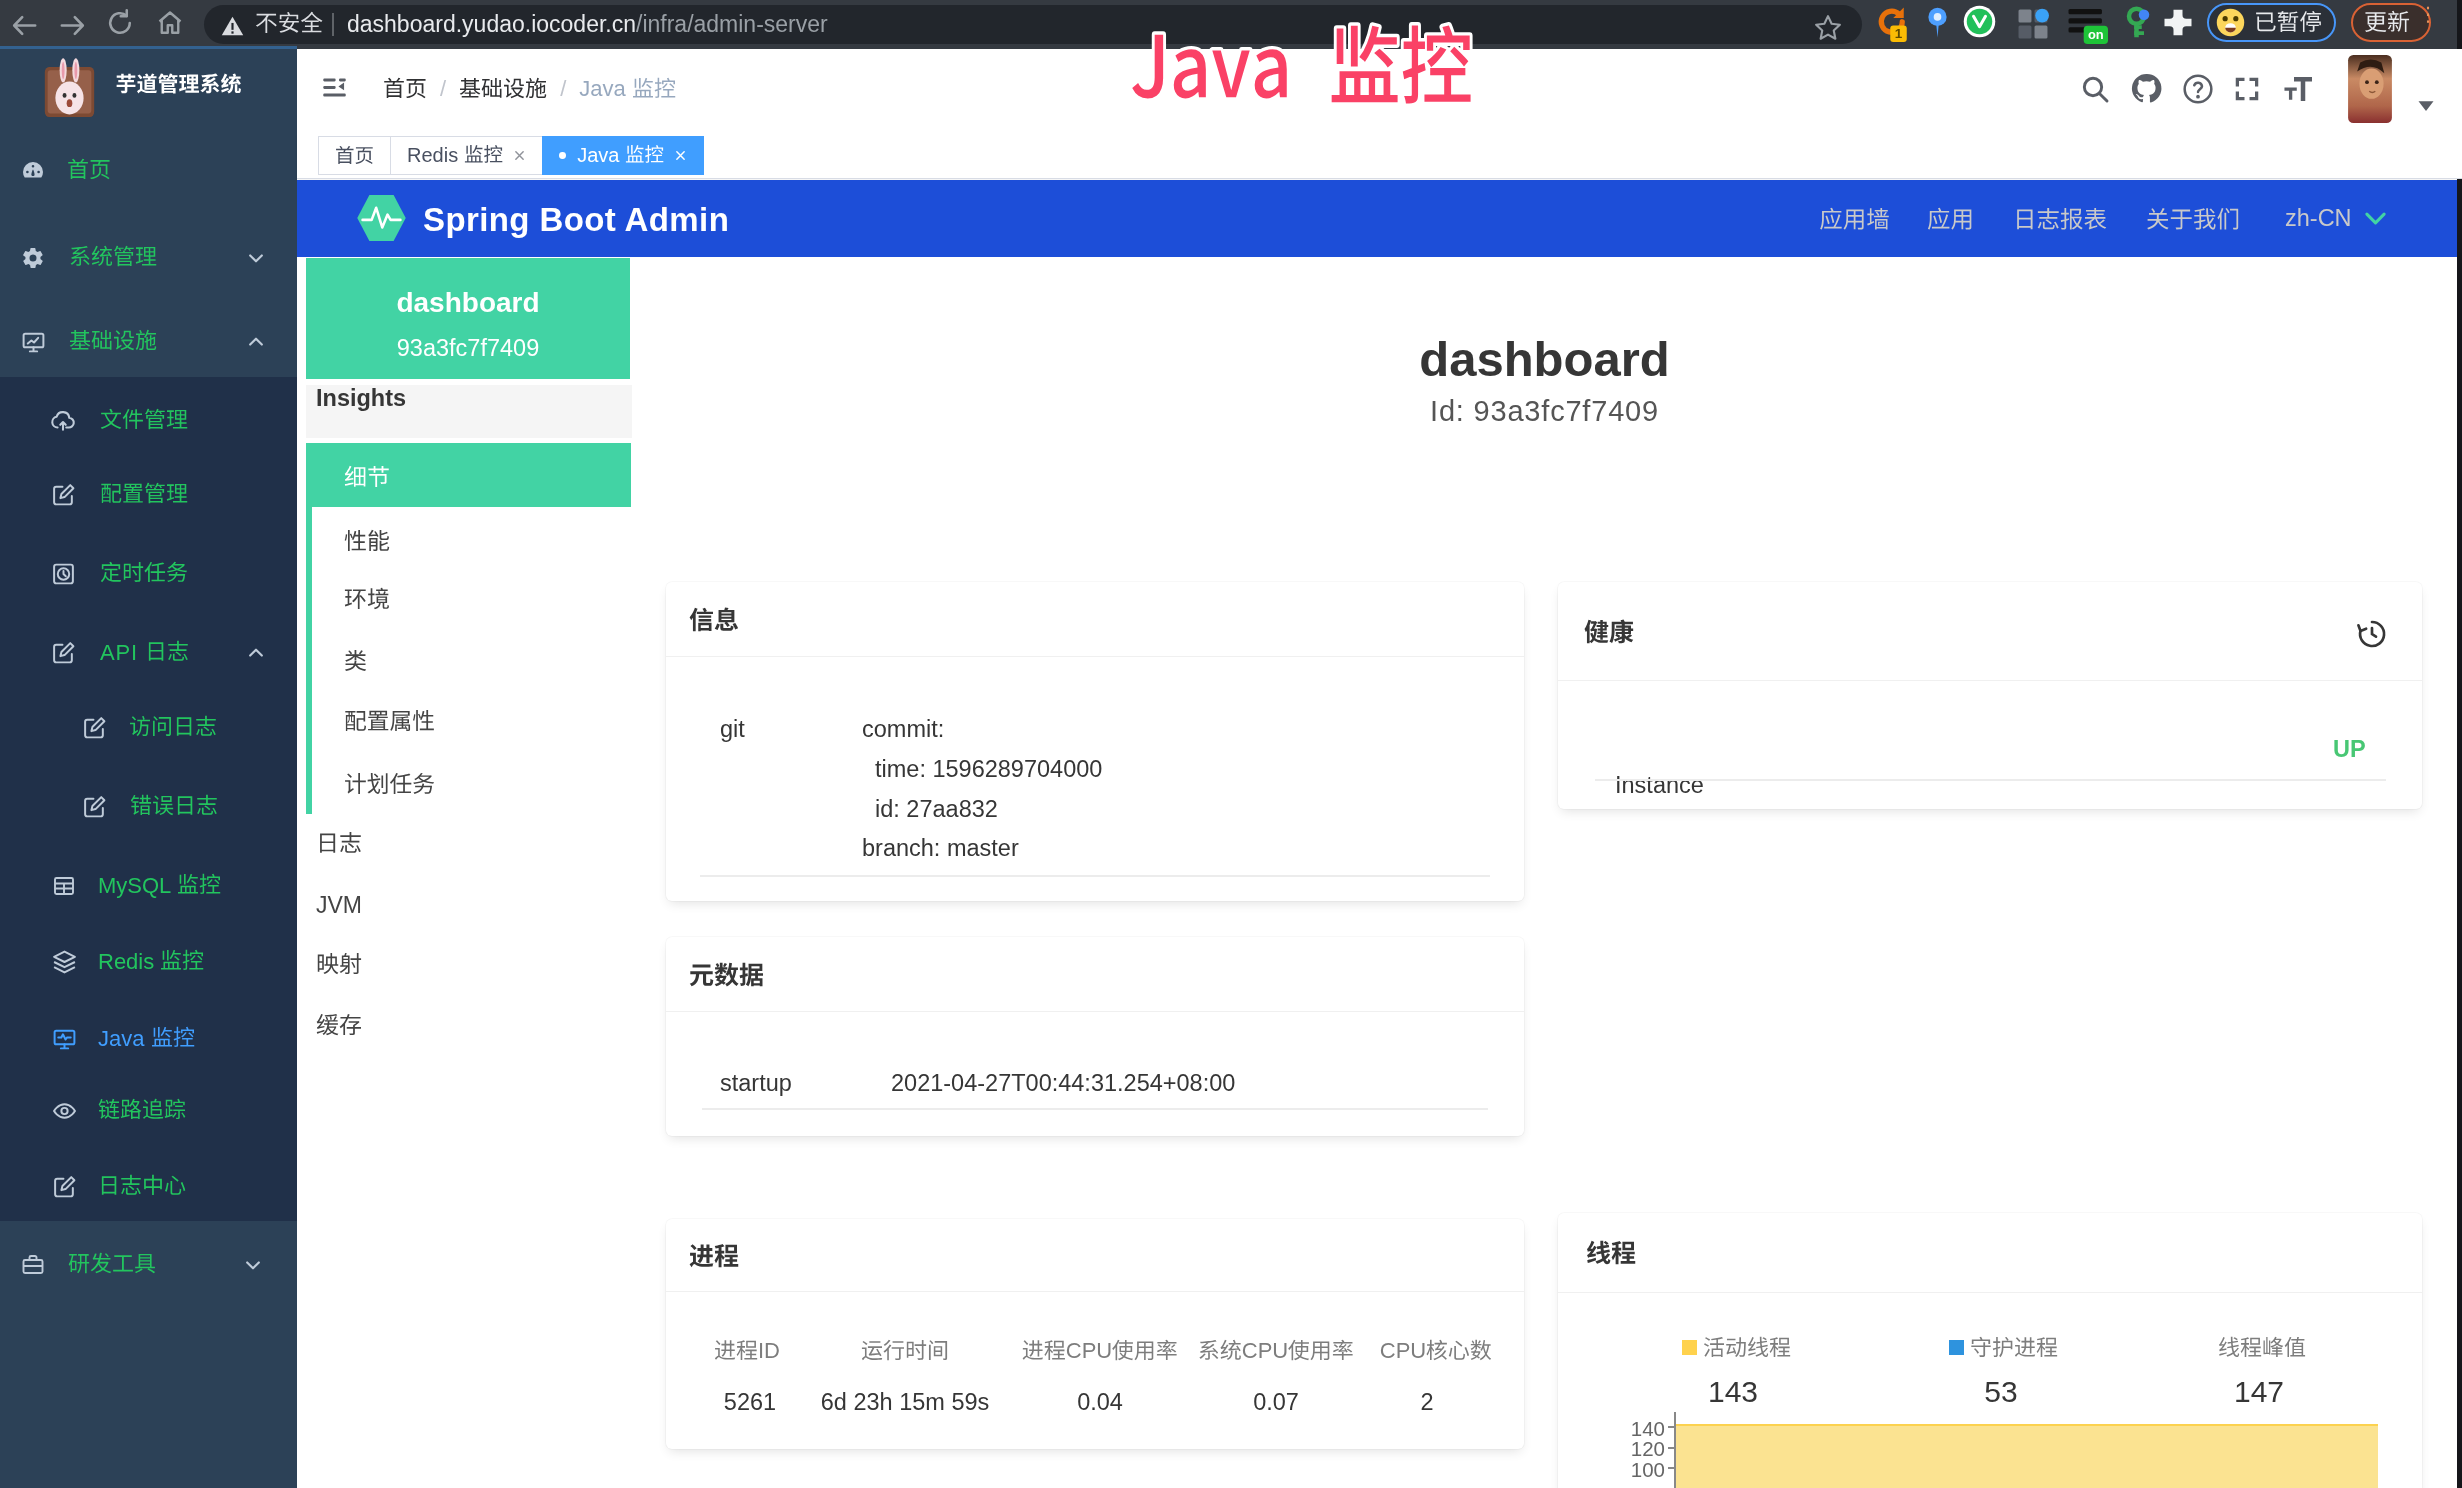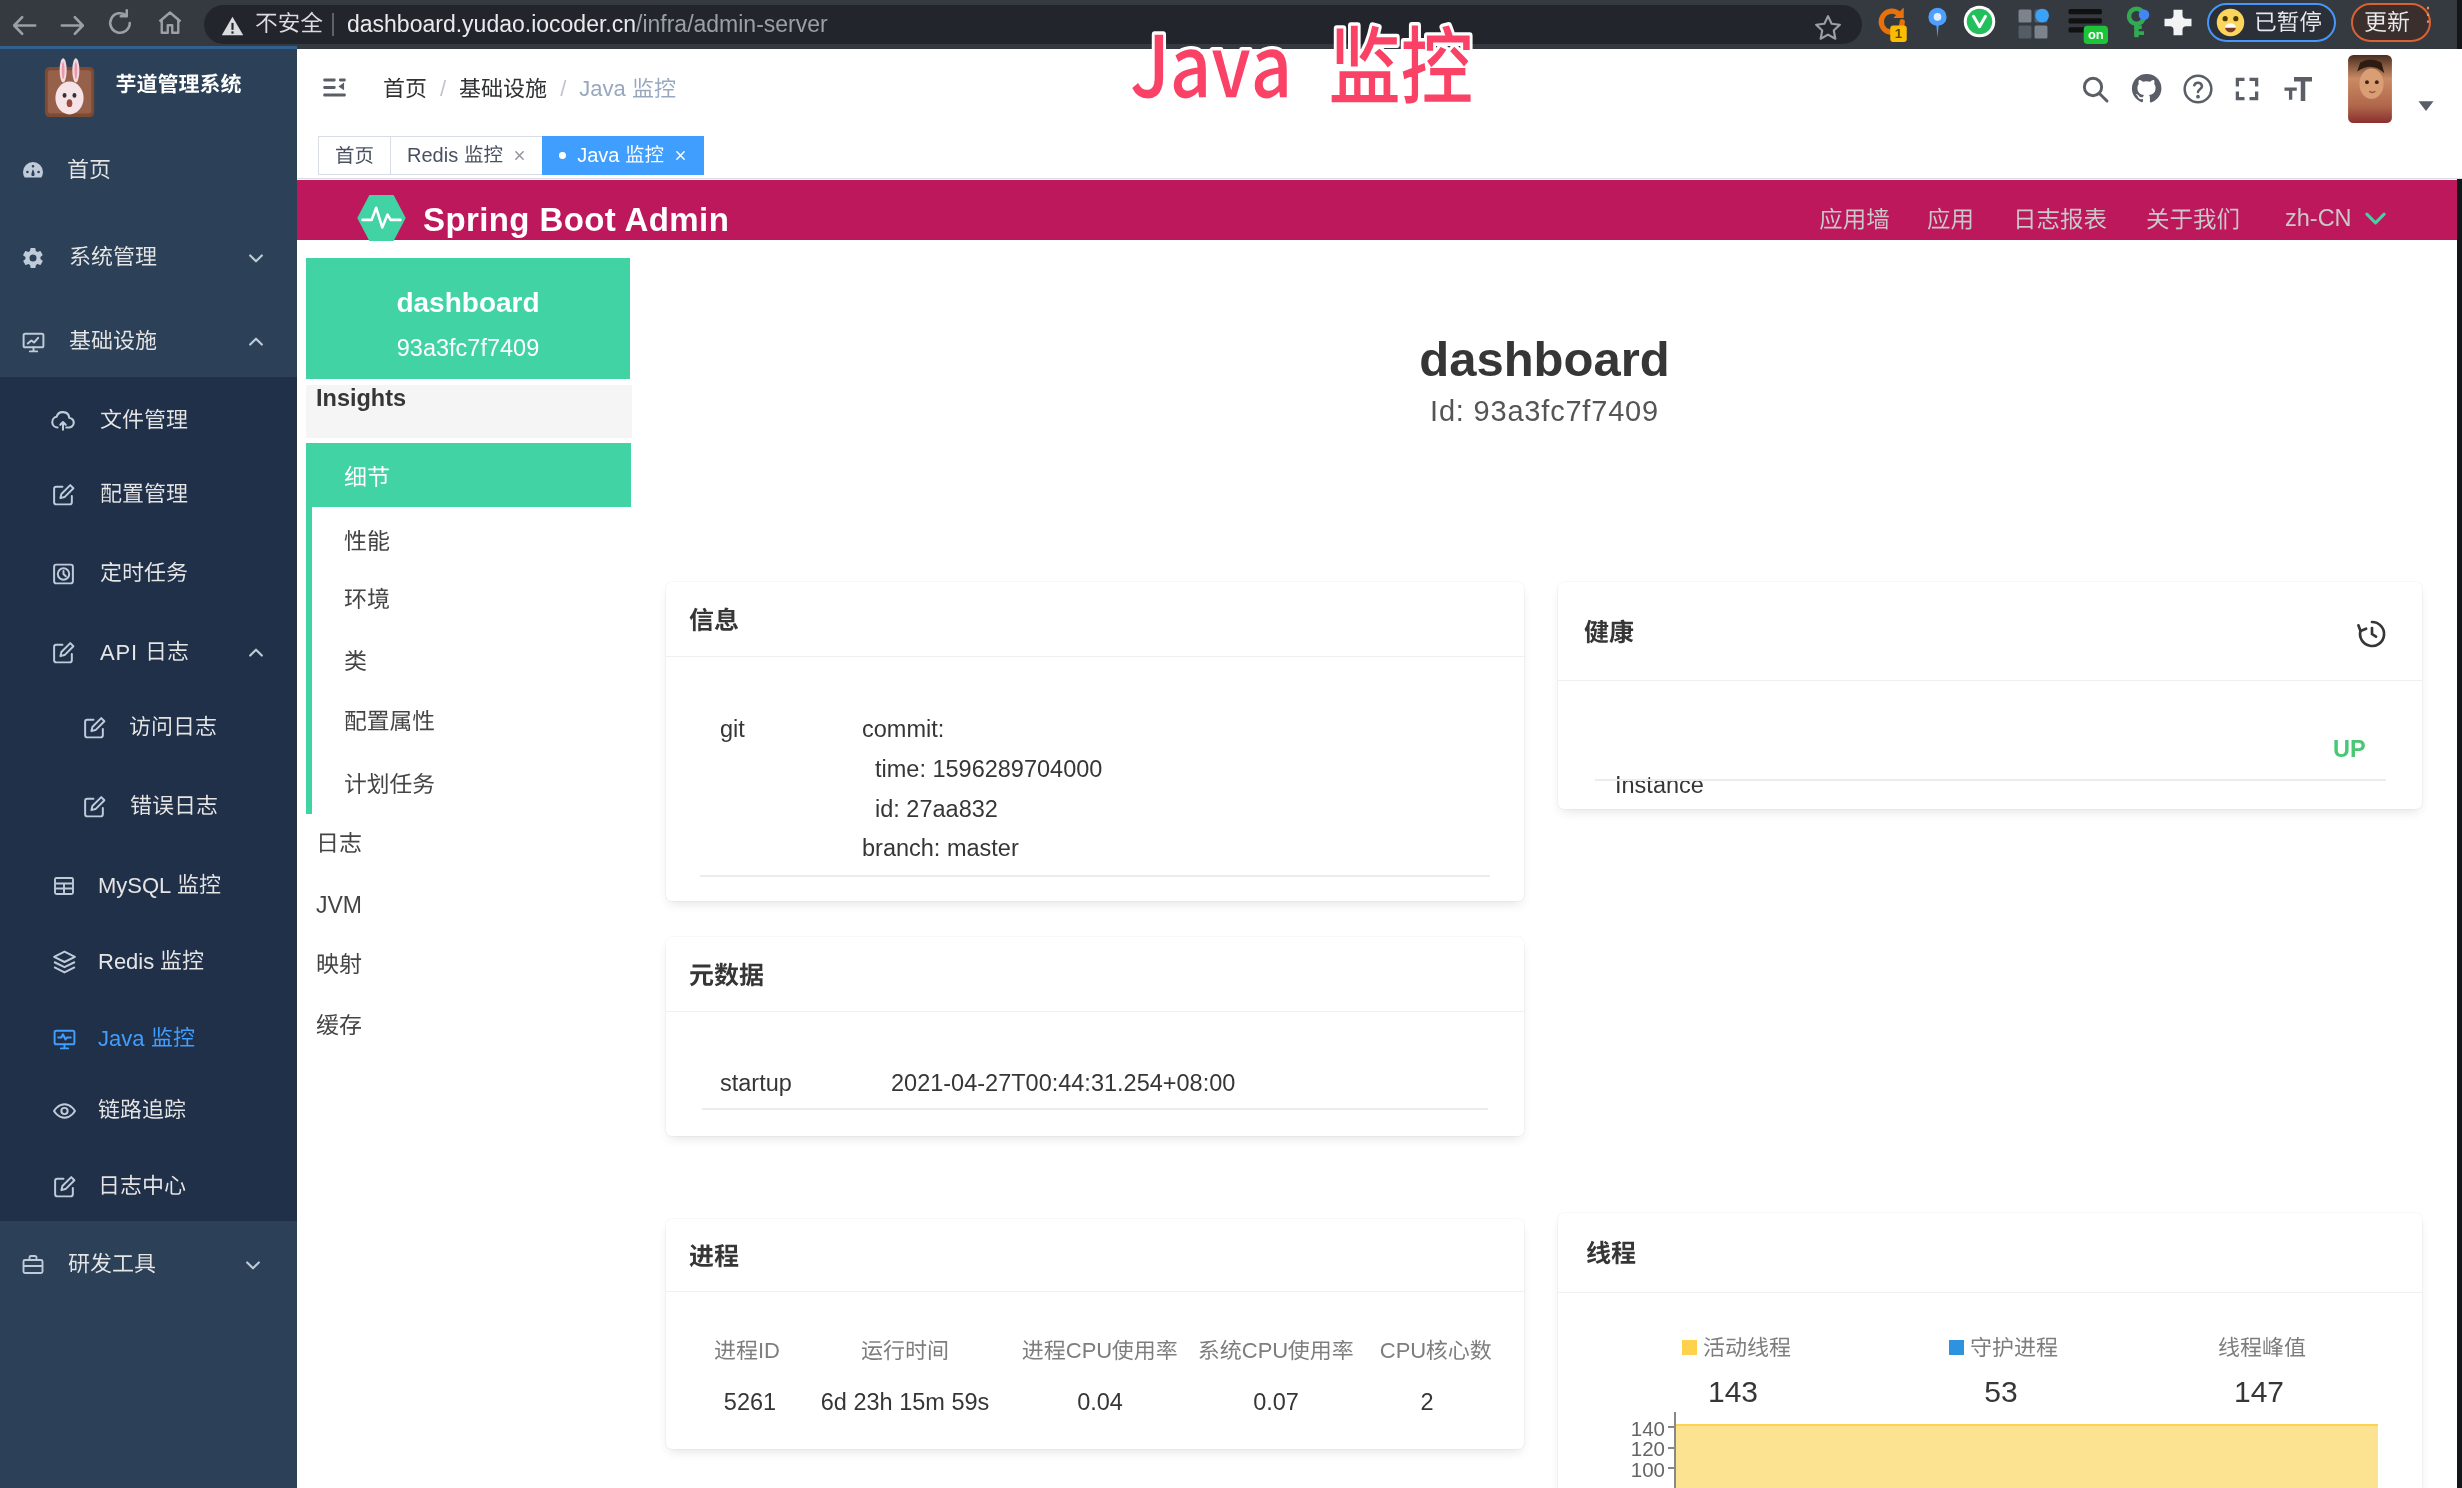--- a/index.html
+++ b/index.html
@@ -4,31 +4,31 @@
 html,body{width:2462px;height:1489px;overflow:hidden}
 body{font-family:"Liberation Sans",sans-serif;position:relative;background:#fff}
 .abs{position:absolute}
 svg{overflow:visible}
 
 #chrome{position:absolute;left:0;top:0;width:2462px;height:49px;background:#353a41}
 #urlpill{position:absolute;left:204px;top:4.6px;width:1658px;height:39px;border-radius:20px;background:#22262c;color:#e8eaed}
 
 #vside{position:absolute;left:0;top:49px;width:297px;height:1439px;background:#2c4157}
 #vside .dark{position:absolute;left:0;top:328px;width:297px;height:844px;background:#203049}
-.mi{position:absolute;left:0;width:297px;color:#e5e5e5;font-size:22px;white-space:nowrap}
+.mi{position:absolute;left:0;width:297px;color:#22c55e;font-size:22px;white-space:nowrap}
 .mi .ic{position:absolute;top:50%;transform:translateY(-50%)}
 .mi .tx{position:absolute;top:50%;transform:translateY(-50%)}
 .chev{position:absolute;top:50%;transform:translateY(-50%)}
 
 #vhead{position:absolute;left:297px;top:49px;width:2165px;height:86px;background:#fff}
 #vtabs{position:absolute;left:297px;top:135px;width:2165px;height:44px;background:#fff;border-bottom:0.8px solid #d8dce5;box-shadow:0 0.8px 2.3px 0 rgba(0,0,0,.08)}
 .vtab{position:absolute;top:0.8px;height:39px;border:0.8px solid #d8dce5;background:#fff;color:#495060;font-size:20px;display:flex;align-items:center;white-space:nowrap}
 .vtab.on{background:#409eff;border-color:#409eff;color:#fff}
 
-#sbatop{position:absolute;left:297px;top:180px;width:2160px;height:60px;background:#be185d}
+#sbatop{position:absolute;left:297px;top:180px;width:2160px;height:77px;background:#1d4ed8}
 .sbanav{position:absolute;top:0;height:77px;display:flex;align-items:center;color:#c9c9c9;font-size:23.5px;white-space:nowrap}
 .sbaitem{position:absolute;left:8.3px;width:325px;color:#444;font-size:23px;display:flex;align-items:center}
 
 .card{position:absolute;background:#fff;border-radius:6px;box-shadow:0 5.3px 12px -3.8px rgba(10,10,10,.12),0 0 0 0.8px rgba(10,10,10,.035)}
 .chd{position:absolute;left:0;top:0;right:0;height:75px;border-bottom:1.5px solid #f0f0f0;display:flex;align-items:center;color:#363636;font-weight:bold;font-size:25px}
 .rowline{position:absolute;height:1.5px;background:#ececec}
 .gtxt{color:#363636;font-size:23.5px;position:absolute;white-space:nowrap}
 .hgrey{color:#7d7d7d;font-size:22px;position:absolute;white-space:nowrap;transform:translateX(-50%)}
 .vnum{color:#363636;font-size:23.5px;position:absolute;white-space:nowrap;transform:translateX(-50%)}
 </style></head><body>

